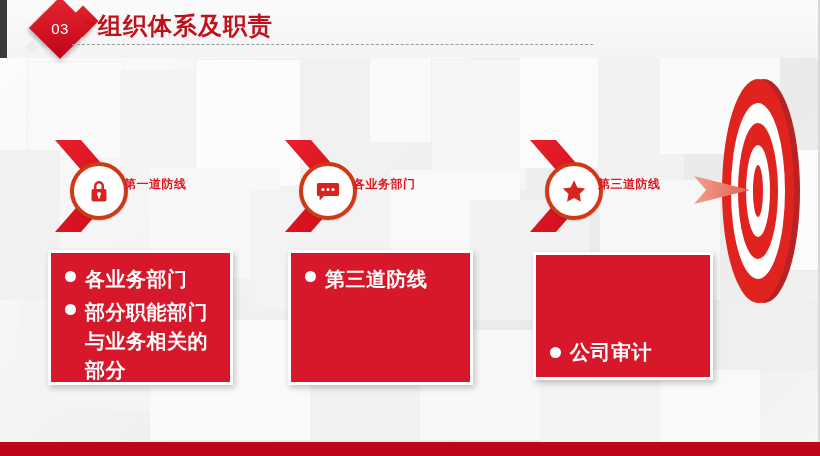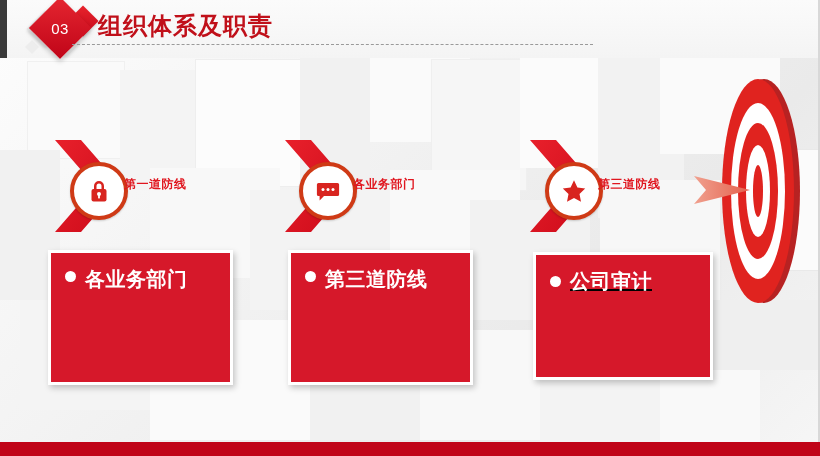--- a/index.html
+++ b/index.html
@@ -58,21 +58,21 @@
          display:flex;align-items:center;justify-content:center;}
   .badge svg{display:block;}
 
   .lane-label{position:absolute;font-size:12px;font-weight:bold;color:#e0161f;
               white-space:nowrap;letter-spacing:.5px;}
 
   
   .rbox{position:absolute;background:#d6182a;border:3px solid #ffffff;
         box-shadow:2px 3px 6px rgba(0,0,0,.22);
         box-sizing:border-box;padding:12px 10px 10px 12px;}
-  .rbox.center{display:flex;align-items:flex-start;text-decoration:underline;}
+  .rbox.center{display:flex;align-items:flex-end;}
   .bullet-row{display:flex;align-items:flex-start;margin-bottom:4px;}
   .bullet{flex:0 0 auto;width:11px;height:11px;border-radius:50%;background:#fff;
           margin:6px 9px 0 2px;}
   .btxt{color:#ffffff;font-size:20px;font-weight:bold;line-height:1.45;
         letter-spacing:.5px;}
 
   
   .target{position:absolute;left:718px;top:78px;width:84px;height:226px;}
   .tgt-arrow{position:absolute;left:692px;top:172px;width:62px;height:36px;}
 </style>
@@ -141,20 +141,24 @@
         <rect x="12.1" y="16" width="1.8" height="4.4" fill="#ffffff"></rect>
       </svg>
     </div>
     <div class="lane-label" style="left:124px;top:176px;">第一道防线</div>
 
     <div class="rbox" style="left:48px;top:250px;width:185px;height:135px;">
       <div class="bullet-row">
         <span class="bullet"></span>
         <span class="btxt">各业务部门</span>
       </div>
+      <div class="bullet-row">
+        <span class="bullet"></span>
+        <span class="btxt">部分职能部门与业务相关的部分</span>
+      </div>
     </div>
   </div>
 
   <div class="lane">
     <div class="chevron" style="left:285px;top:140px;">
       <svg width="66" height="92" viewBox="0 0 66 92">
         <defs>
             <linearGradient id="cg2" x1="0" y1="0" x2="1" y2="1">
           <stop offset="0" stop-color="#e8202b"></stop>
               <stop offset="1" stop-color="#cc0a19"></stop>

